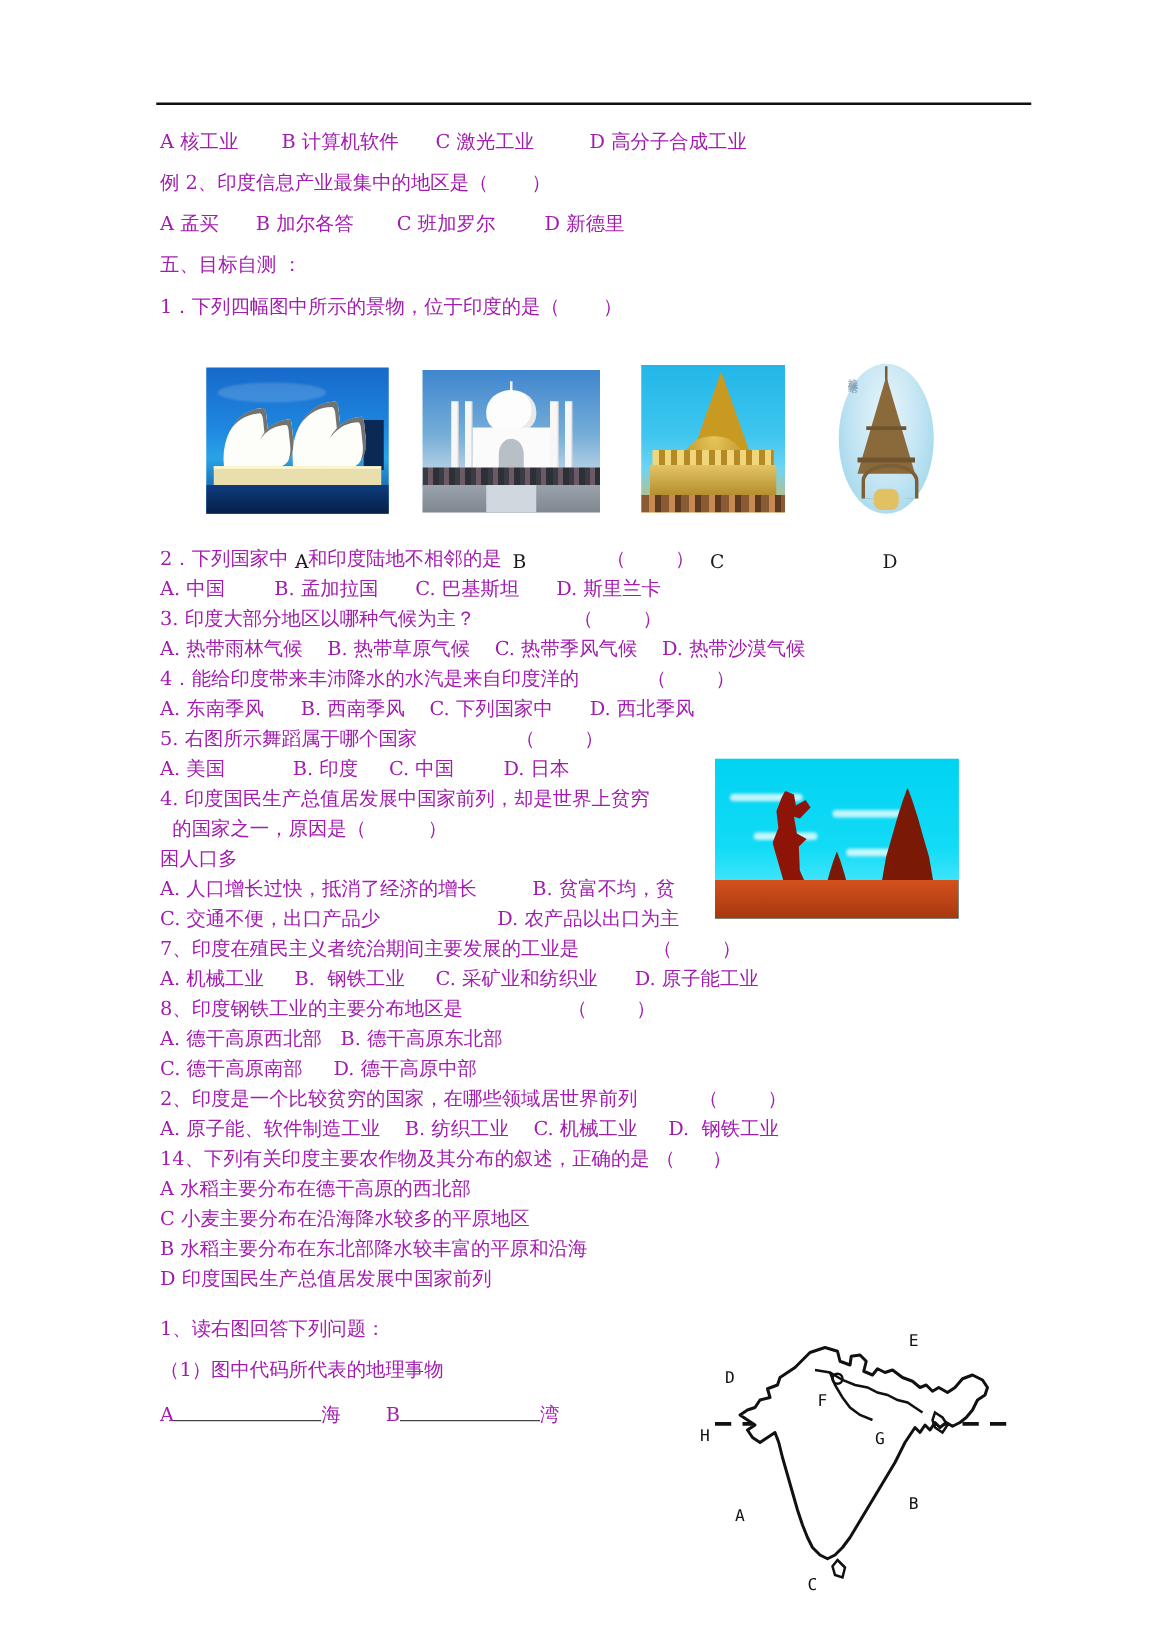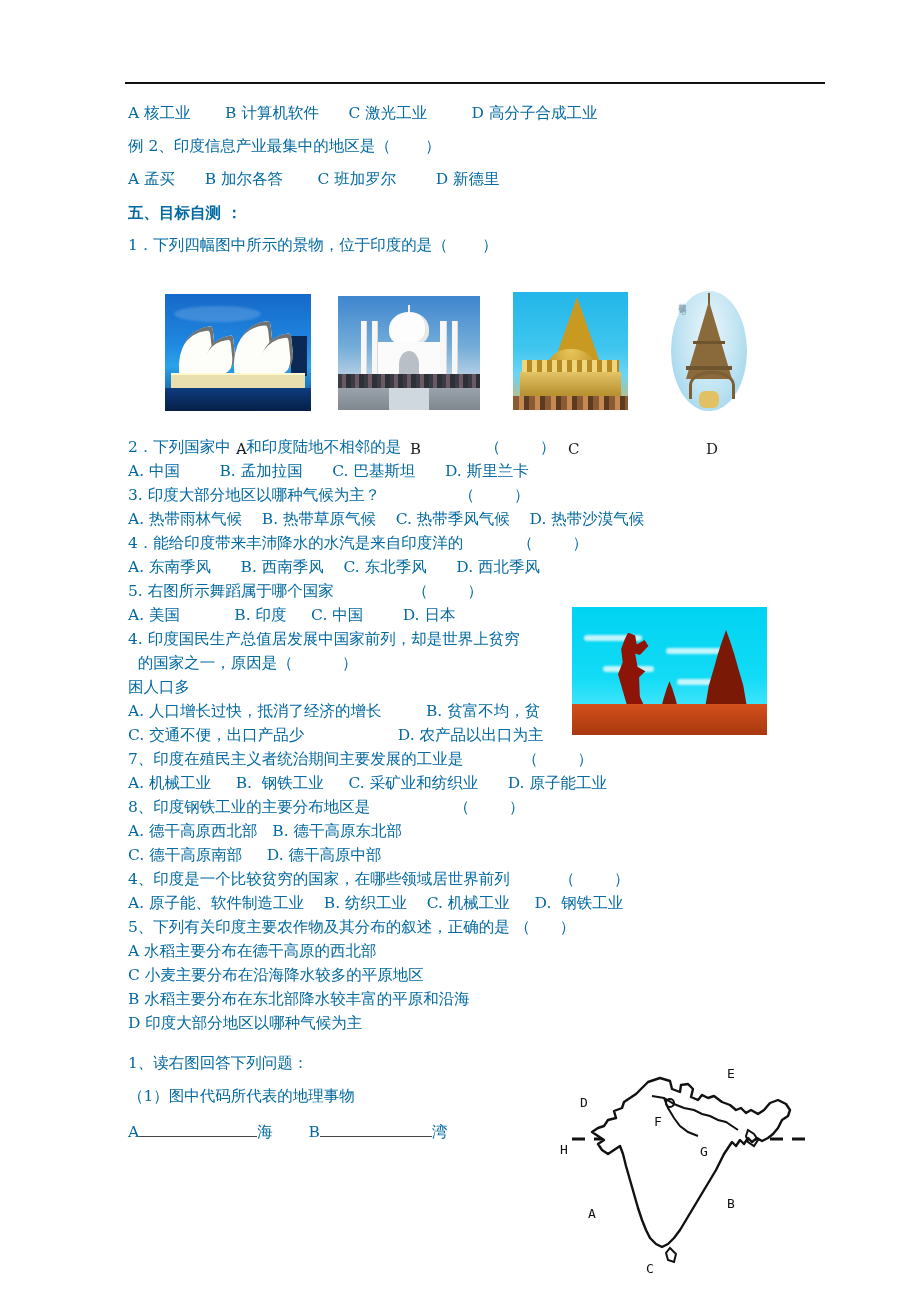--- a/index.html
+++ b/index.html
@@ -30,29 +30,29 @@
   .content {
     position: absolute;
     left: 128px;
     top: 106px;
     width: 700px;
   }
   .line {
     font-family: "DejaVu Serif", "Liberation Serif", serif;
     font-size: 15.5px;
     line-height: 1.0;
-    color: #0369a1;
+    color: #a21caf;
     white-space: pre;
     margin: 0 0 0 0;
     padding: 0;
     height: 25px;
     display: block;
   }
   .line.bold {
-    font-weight: bold;
+    font-weight: normal;
   }
   .line.tight { height: 24px; }
   .line.sp { height: 27px; }
   .gap6 { height: 6px; }
   .gap10 { height: 10px; }
 
   
   .photo-row {
     position: absolute;
     left: 0;
@@ -179,40 +179,40 @@
     <div class="gap6"></div>
     <div class="line sp">1．下列四幅图中所示的景物，位于印度的是（       ）</div>
 
     <div style="height:175px"></div>
 
     <div class="line tight">2．下列国家中，和印度陆地不相邻的是                 （        ）</div>
     <div class="line tight">A. 中国        B. 孟加拉国      C. 巴基斯坦      D. 斯里兰卡</div>
     <div class="line tight">3. 印度大部分地区以哪种气候为主？                （        ）</div>
     <div class="line tight">A. 热带雨林气候    B. 热带草原气候    C. 热带季风气候    D. 热带沙漠气候</div>
     <div class="line tight">4．能给印度带来丰沛降水的水汽是来自印度洋的           （        ）</div>
-    <div class="line tight">A. 东南季风      B. 西南季风    C. 东北季风      D. 西北季风</div>
+    <div class="line tight">A. 东南季风      B. 西南季风    C. 下列国家中      D. 西北季风</div>
     <div class="line tight">5. 右图所示舞蹈属于哪个国家                （        ）</div>
     <div class="line tight">A. 美国           B. 印度     C. 中国        D. 日本</div>
     <div class="line tight">4. 印度国民生产总值居发展中国家前列，却是世界上贫穷</div>
     <div class="line tight">  的国家之一，原因是（          ）</div>
     <div class="line tight">困人口多</div>
     <div class="line tight">A. 人口增长过快，抵消了经济的增长         B. 贫富不均，贫</div>
     <div class="line tight">C. 交通不便，出口产品少                   D. 农产品以出口为主</div>
     <div class="line tight">7、印度在殖民主义者统治期间主要发展的工业是            （        ）</div>
     <div class="line tight">A. 机械工业     B.  钢铁工业     C. 采矿业和纺织业      D. 原子能工业</div>
     <div class="line tight">8、印度钢铁工业的主要分布地区是                 （        ）</div>
     <div class="line tight">A. 德干高原西北部   B. 德干高原东北部</div>
     <div class="line tight">C. 德干高原南部     D. 德干高原中部</div>
-    <div class="line tight">4、印度是一个比较贫穷的国家，在哪些领域居世界前列          （        ）</div>
+    <div class="line tight">2、印度是一个比较贫穷的国家，在哪些领域居世界前列          （        ）</div>
     <div class="line tight">A. 原子能、软件制造工业    B. 纺织工业    C. 机械工业     D.  钢铁工业</div>
-    <div class="line tight">5、下列有关印度主要农作物及其分布的叙述，正确的是 （      ）</div>
+    <div class="line tight">14、下列有关印度主要农作物及其分布的叙述，正确的是 （      ）</div>
     <div class="line tight">A 水稻主要分布在德干高原的西北部</div>
     <div class="line tight">C 小麦主要分布在沿海降水较多的平原地区</div>
     <div class="line tight">B 水稻主要分布在东北部降水较丰富的平原和沿海</div>
-    <div class="line tight">D 印度大部分地区以哪种气候为主</div>
+    <div class="line tight">D 印度国民生产总值居发展中国家前列</div>
 
     <div class="gap10"></div>
     <div class="gap6"></div>
     <div class="line sp">1、读右图回答下列问题：</div>
     <div class="gap6"></div>
     <div class="line sp">（1）图中代码所代表的地理事物</div>
     <div class="gap6"></div>
     <div class="line sp" style="white-space:normal;">
       <span>A</span><span class="blank-line" style="width:118px"></span><span>海</span>
       <span style="display:inline-block;width:26px"></span>

